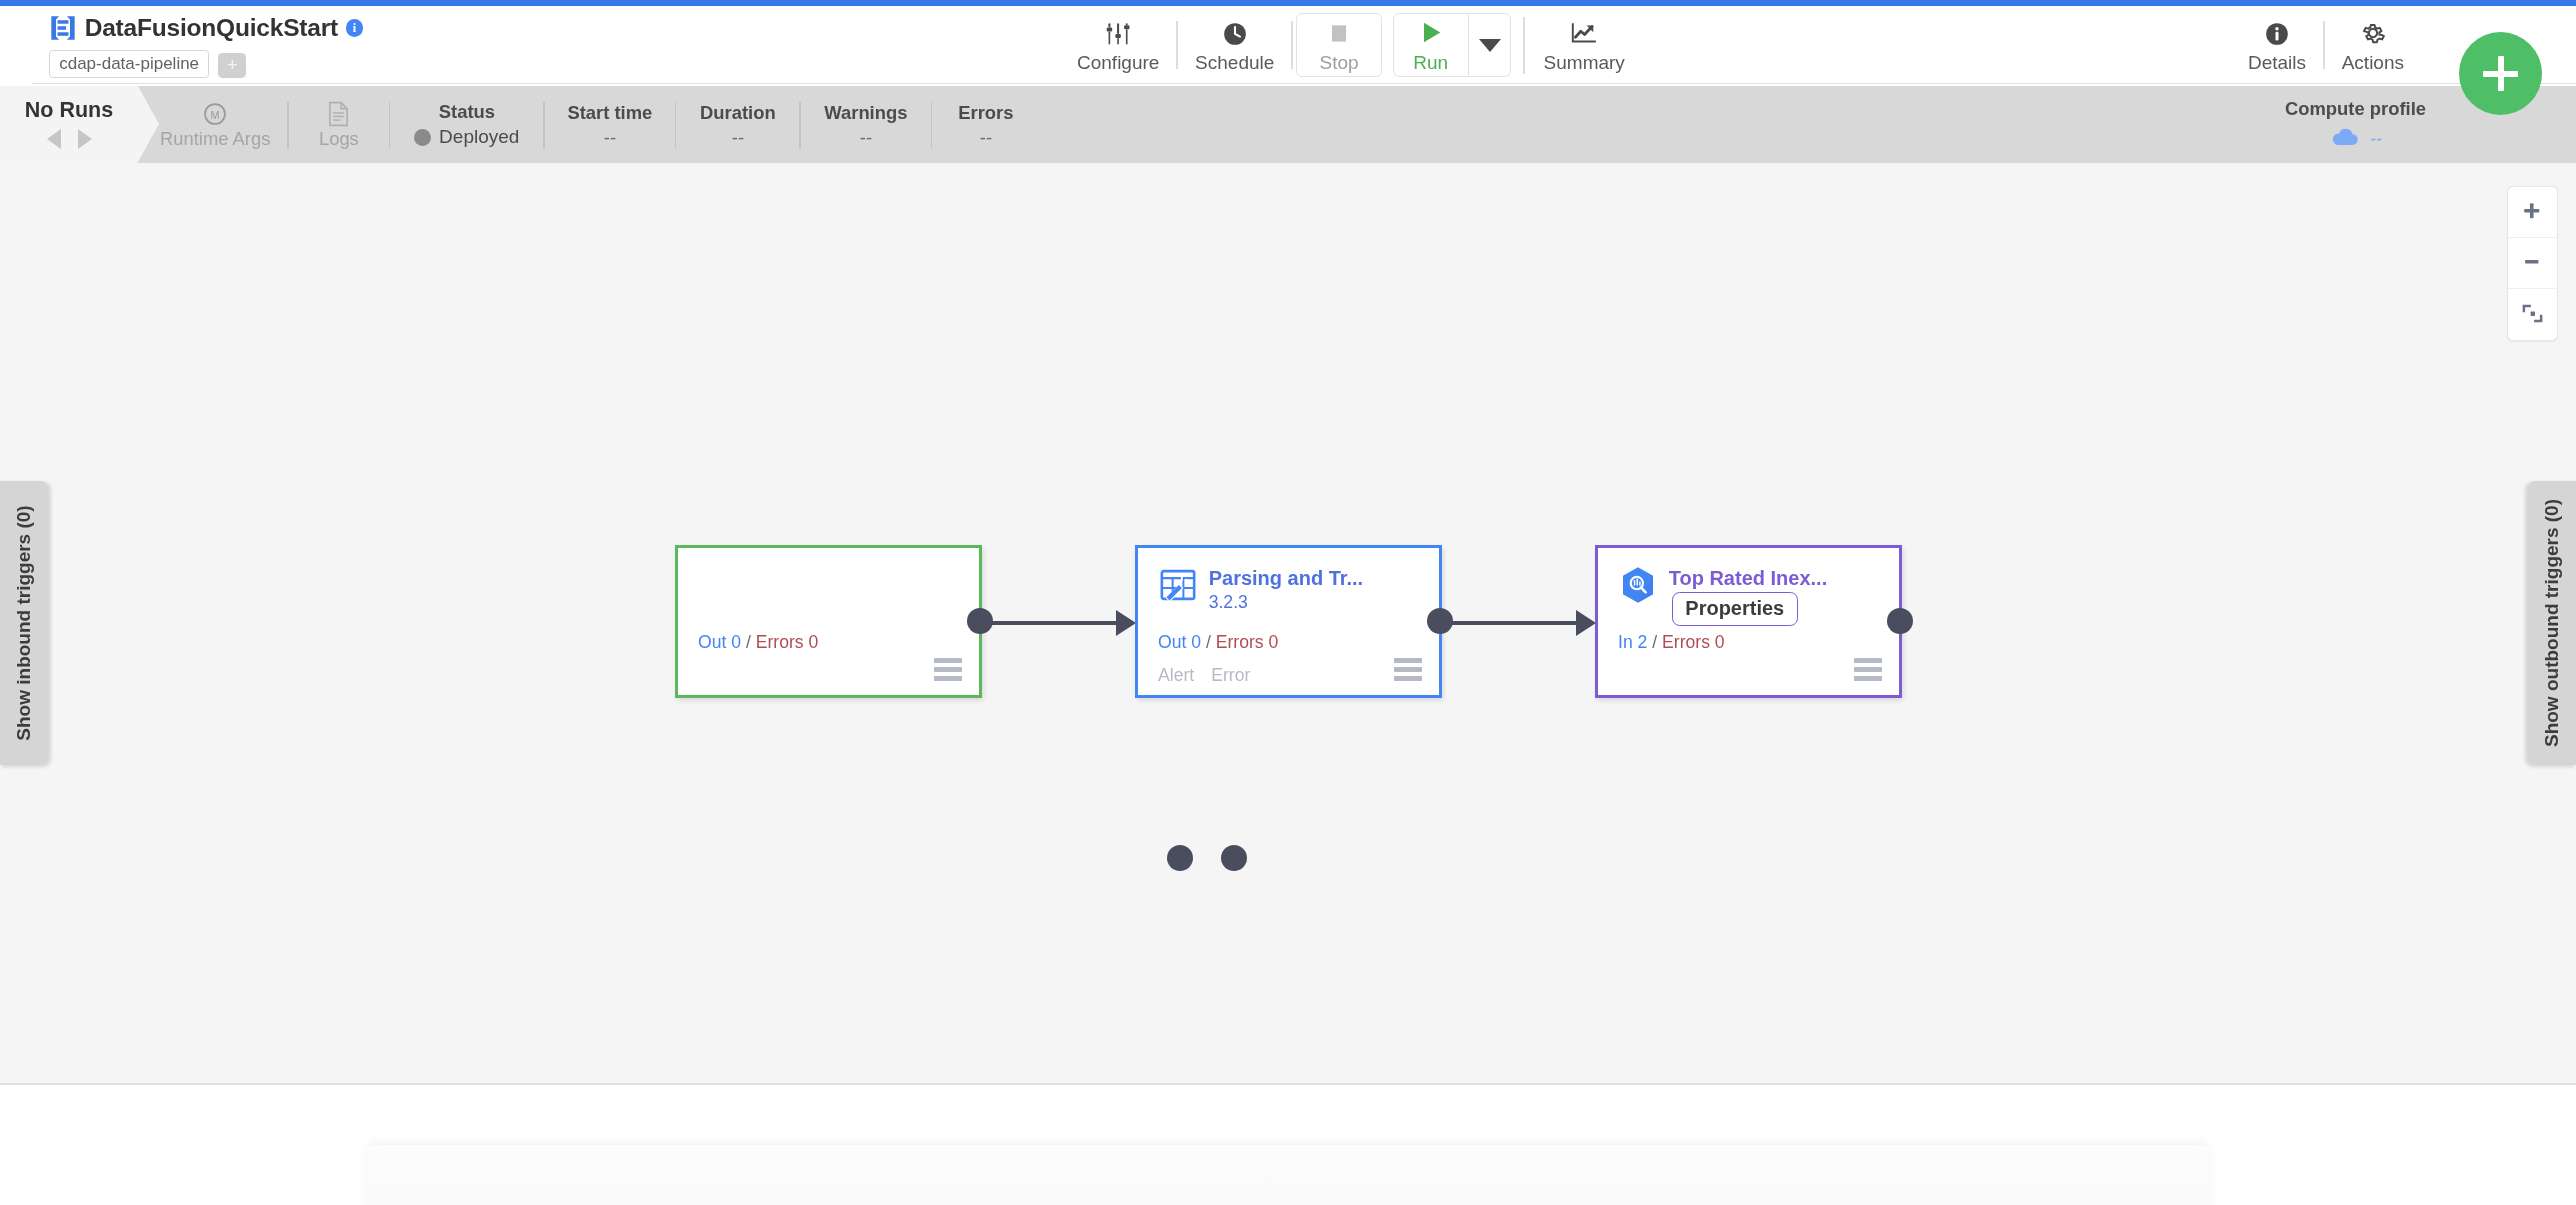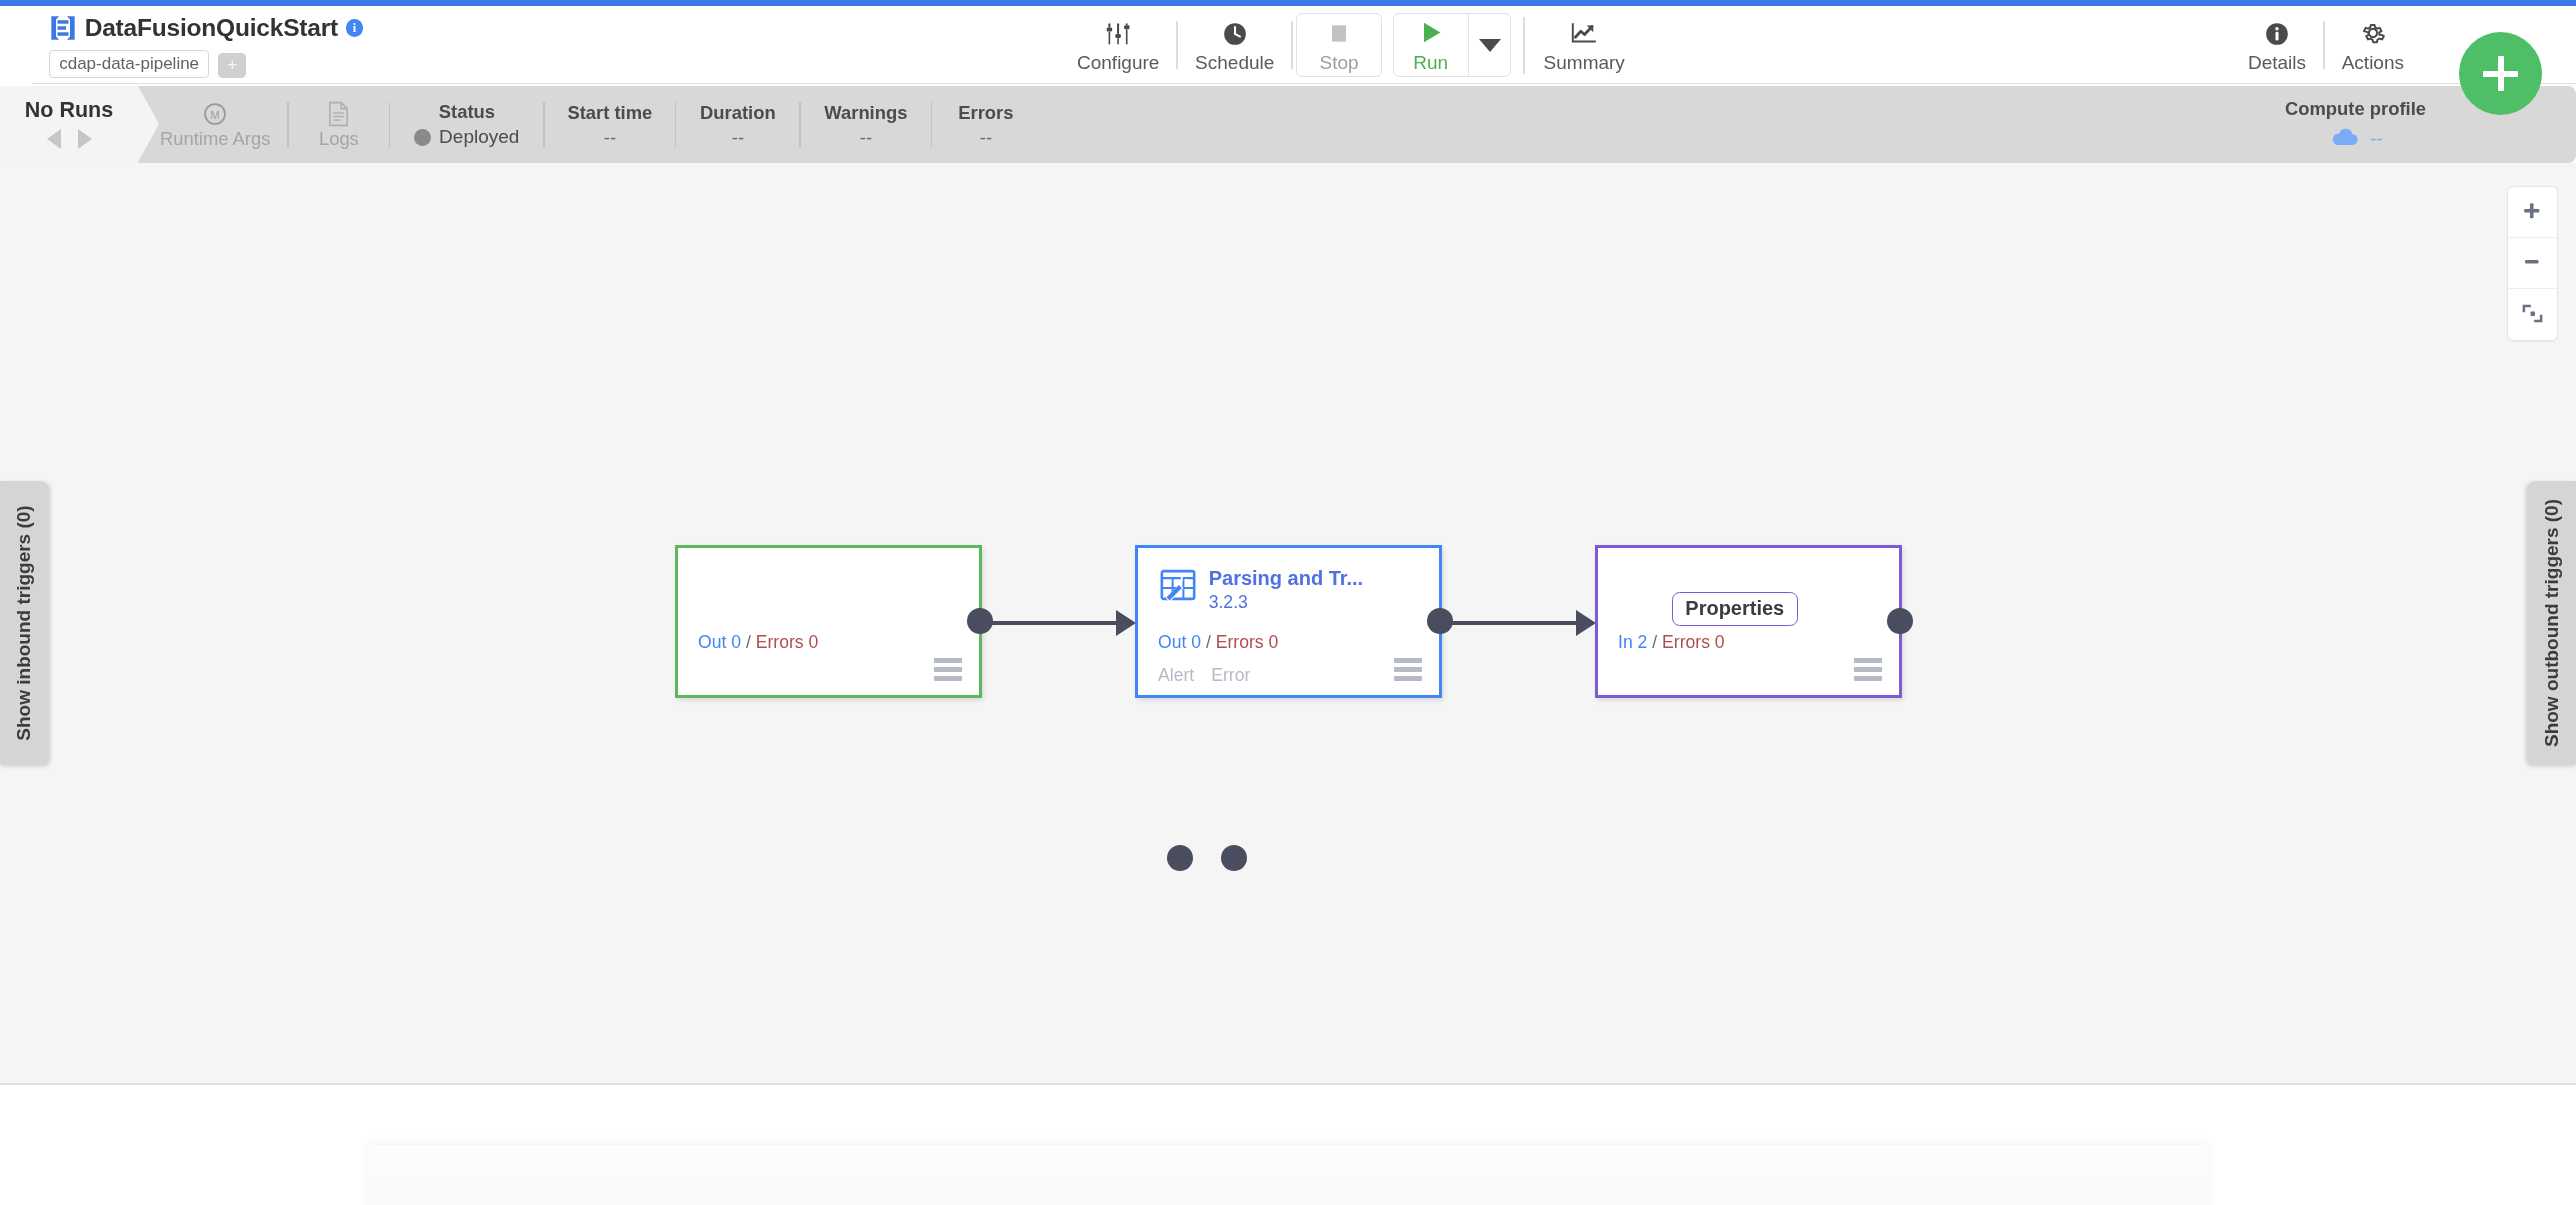--- a/index.html
+++ b/index.html
@@ -91,21 +91,20 @@
   .actions-right {
     position: absolute; right: 190px; top: 0;
     height: 78px; display: flex; align-items: center;
   }
 
   
   .runbar {
     position: absolute; top: 86px; left: 0;
     width: 2576px; height: 77px;
     background: #d8d8d8;
-    border-radius: 8px;
   }
   .noruns-tab {
     position: absolute; left: 0; top: 0;
     width: 138px; height: 77px; background: #f4f4f4;
     display: flex; flex-direction: column; align-items: center; justify-content: center;
   }
   .noruns-tab::after {
     content: ""; position: absolute; right: -21px; top: 0;
     border-top: 38px solid transparent;
     border-bottom: 38px solid transparent;
@@ -582,20 +581,38 @@
         <i></i>
         <i></i>
         <i></i>
       </div>
   </div>
   <div class="port-dot" style="left:1427px; top:445px;"></div>
   <div class="port-dot" style="left:1167px; top:682px;"></div>
   <div class="port-dot" style="left:1221px; top:682px;"></div>
 
   <div class="node purple" style="left:1595px; top:382px;">
+    <div class="node-head">
+      <span class="node-icon">
+        <svg width="40" height="40" viewBox="0 0 52 52">
+          <path d="M26 3 L45.5 14 L45.5 38 L26 49 L6.5 38 L6.5 14 Z" fill="#4285f4"></path>
+          <path d="M26 49 L45.5 38 L45.5 14 Z" fill="#3b78e7" opacity="0.45"></path>
+          <circle cx="24.5" cy="23.5" r="8" fill="none" stroke="#ffffff" stroke-width="2.8"></circle>
+          <line x1="30" y1="29.5" x2="36" y2="35.5" stroke="#ffffff" stroke-width="3.4" stroke-linecap="round"></line>
+          <g stroke="#ffffff" stroke-width="1.9" stroke-linecap="round">
+            <line x1="21.5" y1="26" x2="21.5" y2="20.5"></line>
+            <line x1="25" y1="26" x2="25" y2="18.5"></line>
+            <line x1="28.5" y1="26" x2="28.5" y2="22"></line>
+          </g>
+        </svg>
+      </span>
+      <span class="node-titles">
+        <span class="node-name">Top Rated Inex...</span>
+      </span>
+    </div>
     <div class="props-tooltip">Properties</div>
     <div class="node-metrics">
       <span class="m-out">In 2</span><span class="m-sep"> / </span><span class="m-err">Errors 0</span>
     </div>
     <div class="hamburger">
         <i></i>
         <i></i>
         <i></i>
       </div>
   </div>

